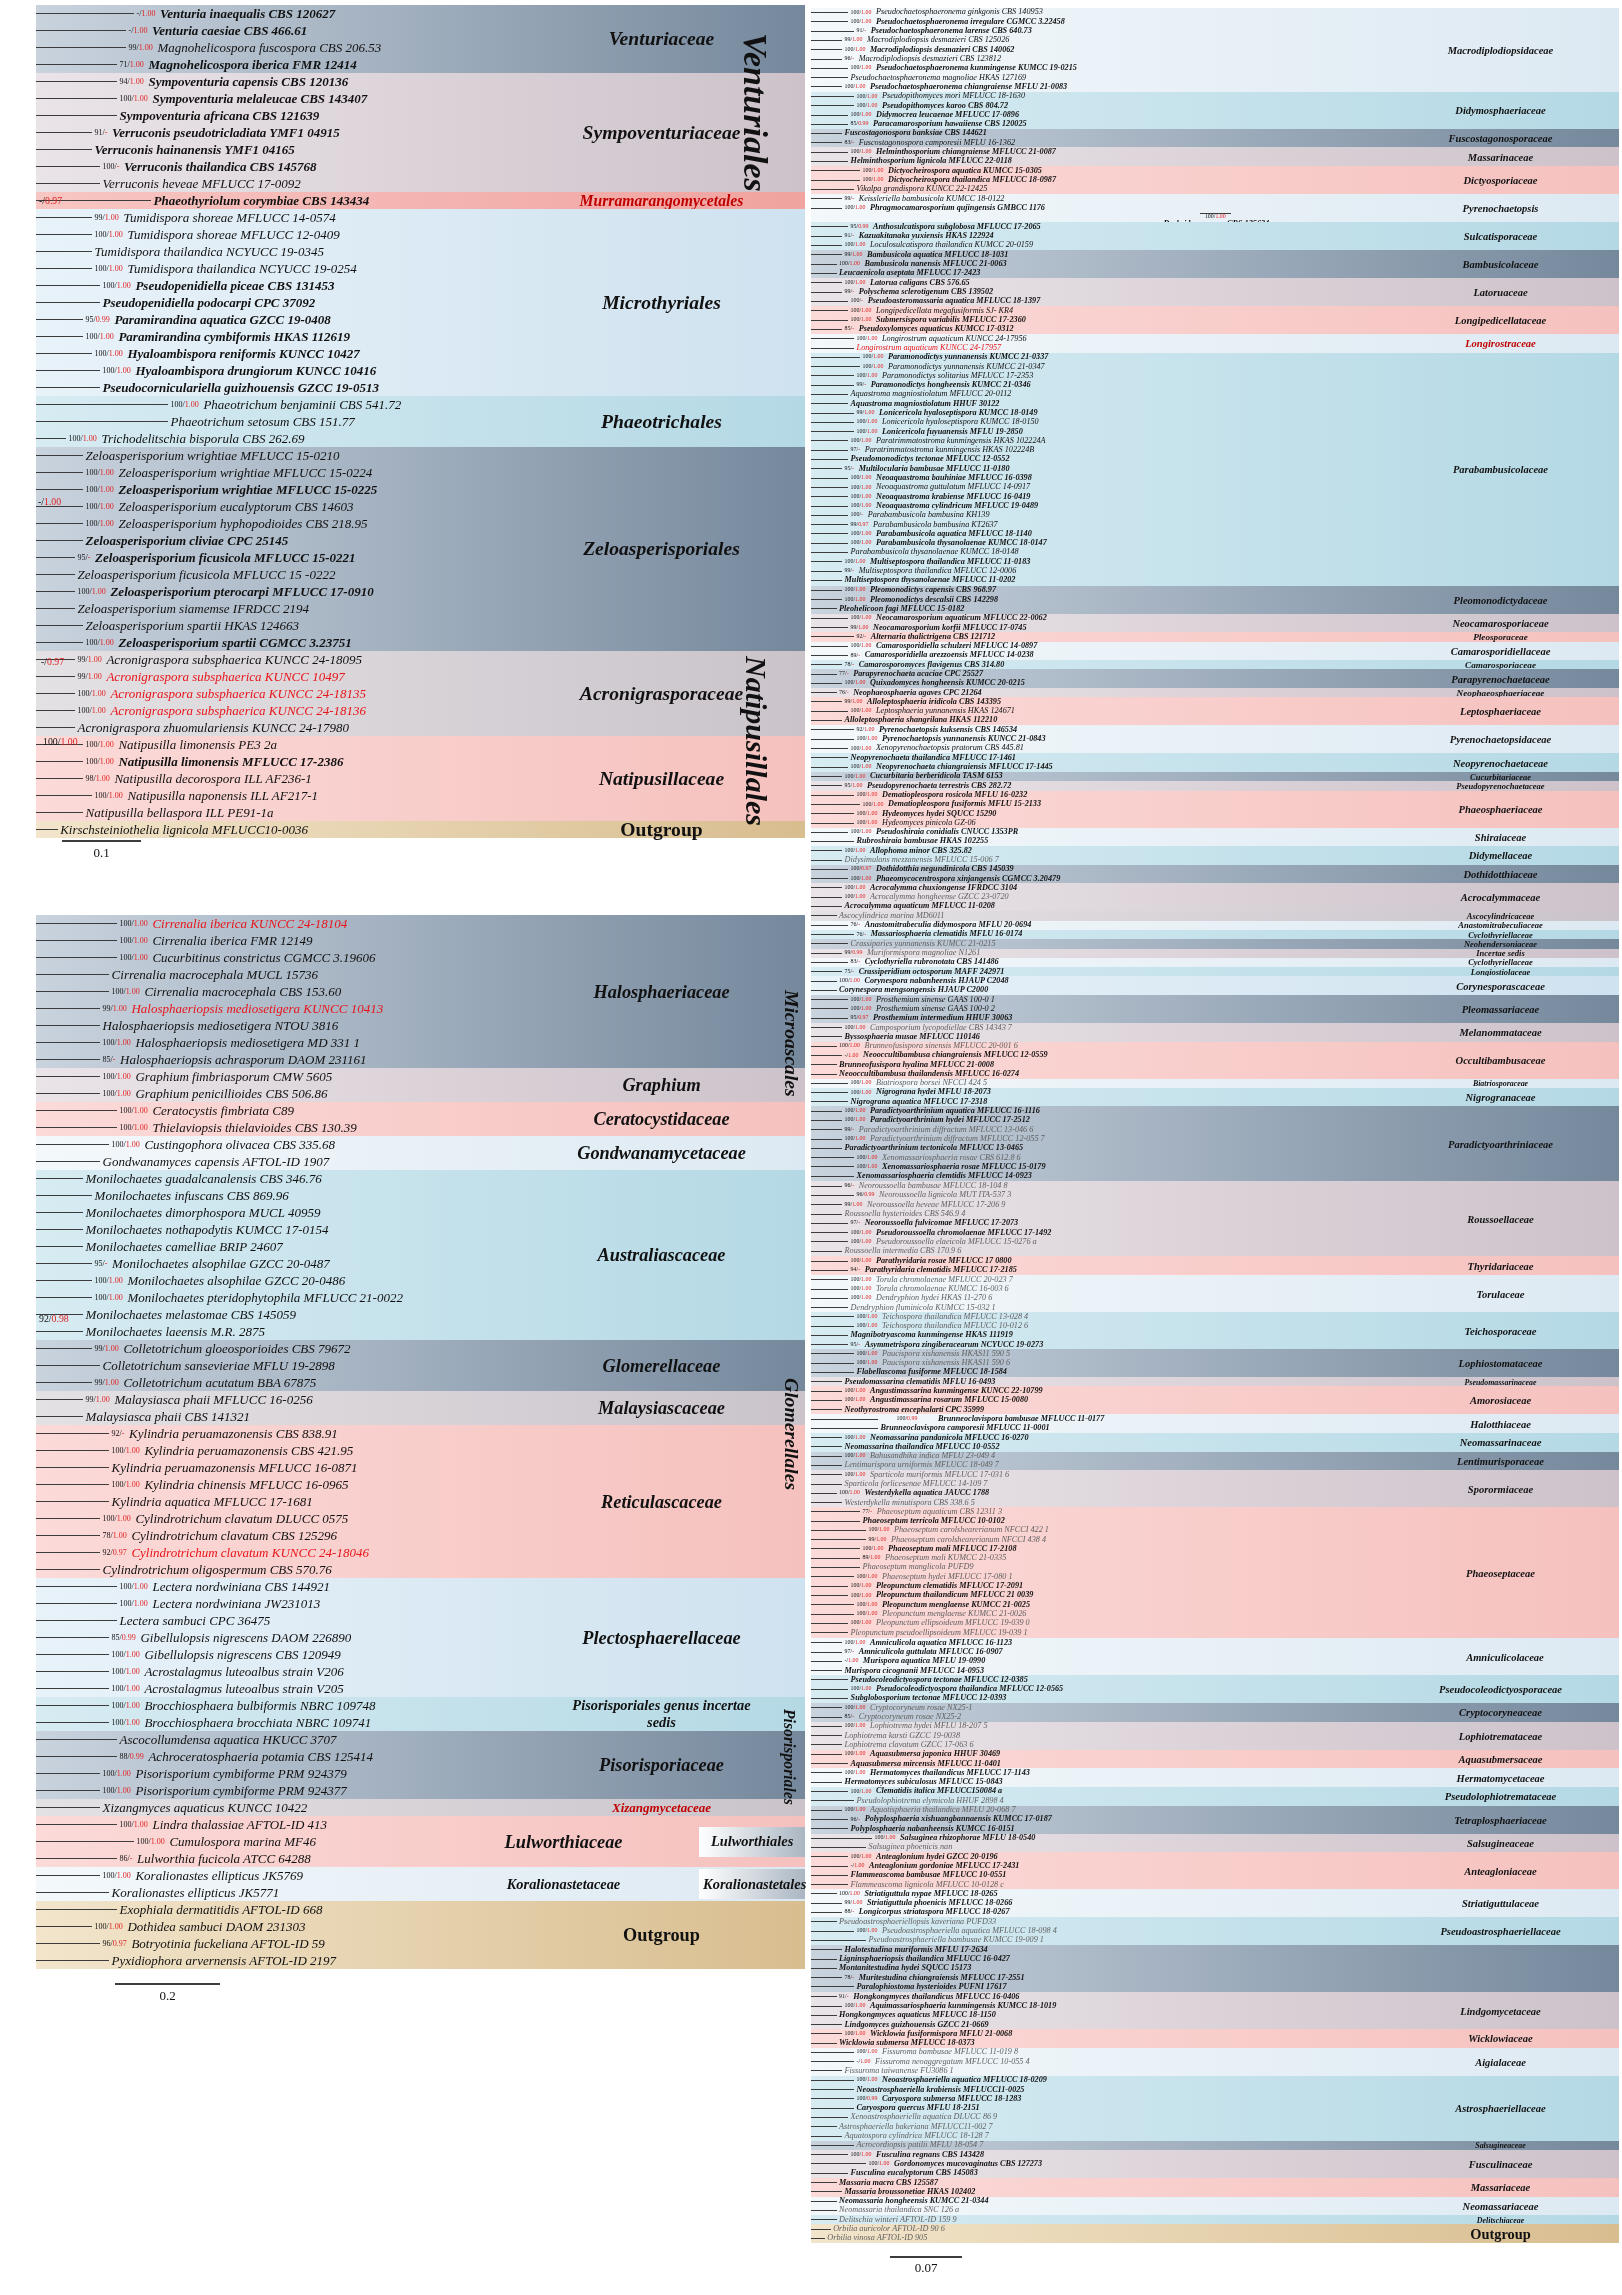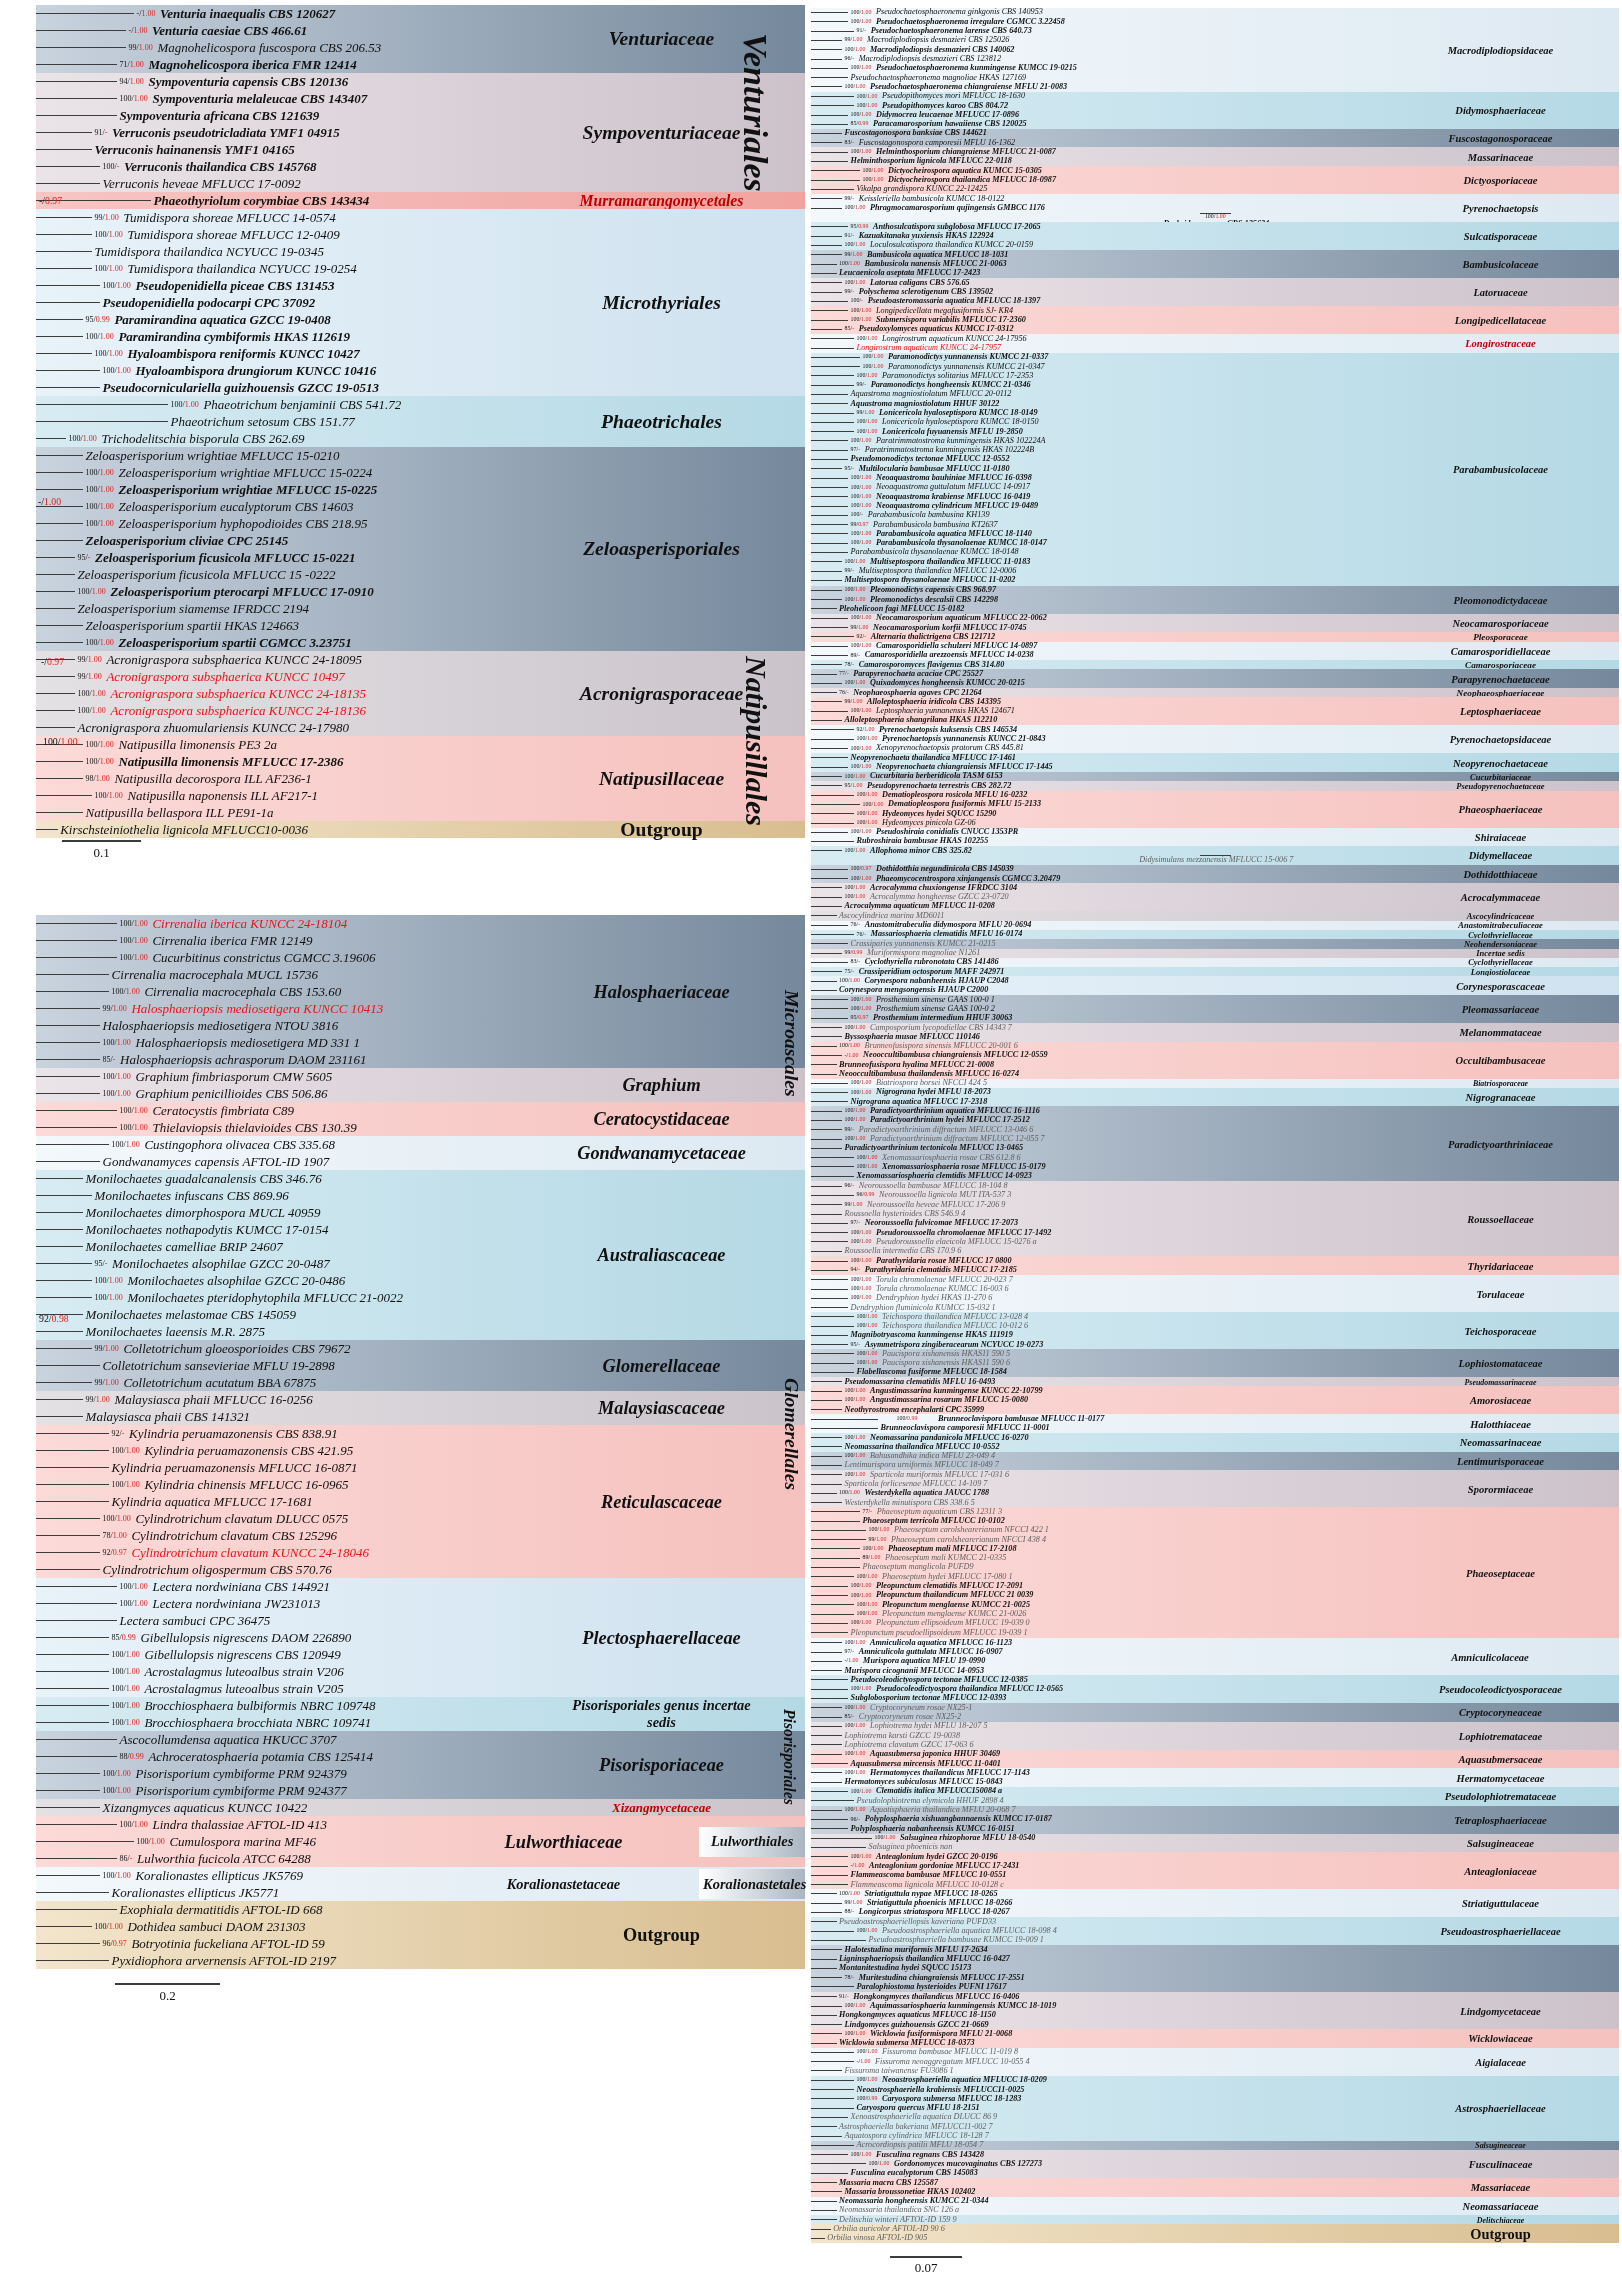--- a/index.html
+++ b/index.html
@@ -1155,21 +1155,21 @@
         <span class="name b" style="font-size: 8.2px;">Rubroshiraia bambusae HKAS 102255</span>
       </div>
       <div class="famlabel" style="font-size: 10.5px; right: 10.5px; width: 216px;">Shiraiaceae</div>
     </div>
     <div class="section" style="height: 18.6px; background: linear-gradient(90deg, rgb(215, 235, 242), rgb(180, 217, 229));">
       <div class="row" style="height: 9.3px;">
         <div class="branch" style="width: 31px;"></div>
         <span class="sup" style="font-size: 5.9px;"><span class="s1">100/</span><span class="s2">1.00</span></span>
         <span class="name b" style="font-size: 8.2px;">Allophoma minor CBS 325.82</span>
       </div>
-      <div class="row" style="height: 9.3px; flex-direction: column;">
+      <div class="row" style="height: 9.3px;">
         <div class="branch" style="width: 31px;"></div>
         <span class="name g" style="font-size: 8.2px;">Didysimulans mezzanensis MFLUCC 15-006 7</span>
       </div>
       <div class="famlabel" style="font-size: 10.5px; right: 10.5px; width: 216px;">Didymellaceae</div>
     </div>
     <div class="section" style="height: 18.6px; background: linear-gradient(90deg, rgb(201, 211, 222), rgb(117, 136, 156));">
       <div class="row" style="height: 9.3px;">
         <div class="branch" style="width: 37px;"></div>
         <span class="sup" style="font-size: 5.9px;"><span class="s1">100/</span><span class="s2">0.97</span></span>
         <span class="name b" style="font-size: 8.2px;">Dothidotthia negundinicola CBS 145039</span>
@@ -1655,21 +1655,21 @@
       </div>
       <div class="row" style="height: 9.3px;">
         <div class="branch" style="width: 31px;"></div>
         <span class="sup" style="font-size: 5.9px;"><span class="s1">-/</span><span class="s2">1.00</span></span>
         <span class="name b" style="font-size: 8.2px;">Murispora aquatica MFLU 19-0990</span>
       </div>
       <div class="row" style="height: 9.3px;">
         <div class="branch" style="width: 31px;"></div>
         <span class="name b" style="font-size: 8.2px;">Murispora cicognanii MFLUCC 14-0953</span>
       </div>
-      <div class="famlabel" style="font-size: 10.5px; right: 21px; width: 216px;">Amniculicolaceae</div>
+      <div class="famlabel" style="font-size: 10.5px; right: 6px; width: 216px;">Amniculicolaceae</div>
     </div>
     <div class="section" style="height: 28px; background: linear-gradient(90deg, rgb(215, 235, 242), rgb(180, 217, 229));">
       <div class="row" style="height: 9.3px;">
         <div class="branch" style="width: 37px;"></div>
         <span class="name b" style="font-size: 8.2px;">Pseudocoleodictyospora tectonae MFLUCC 12-0385</span>
       </div>
       <div class="row" style="height: 9.3px;">
         <div class="branch" style="width: 37px;"></div>
         <span class="sup" style="font-size: 5.9px;"><span class="s1">100/</span><span class="s2">1.00</span></span>
         <span class="name b" style="font-size: 8.2px;">Pseudocoleodictyospora thailandica MFLUCC 12-0565</span>

